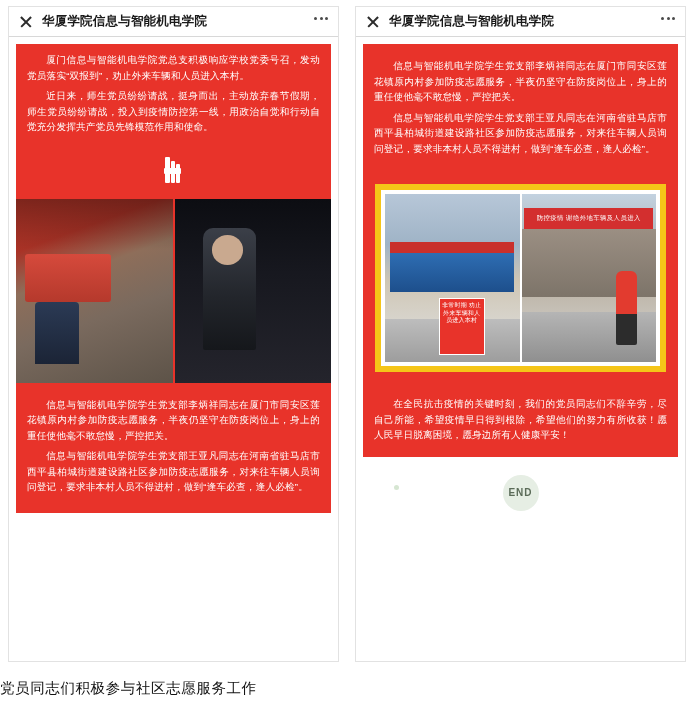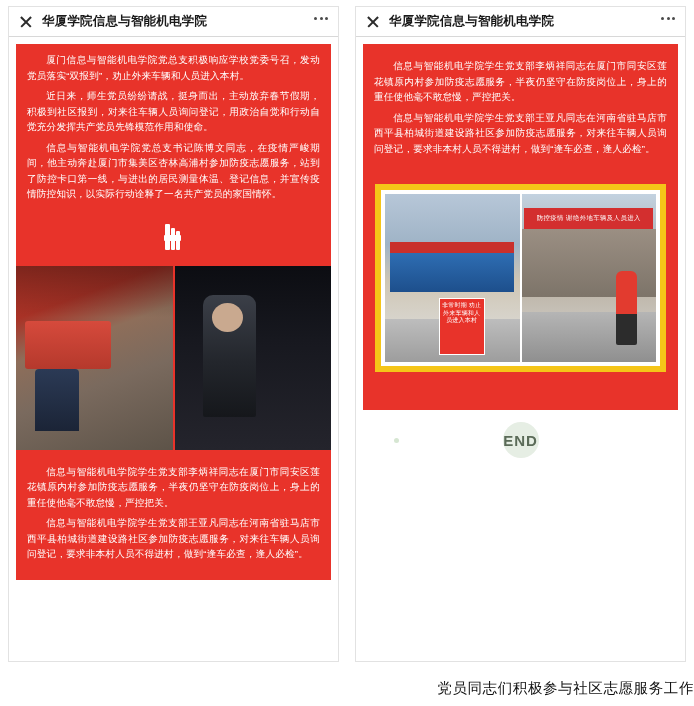--- a/index.html
+++ b/index.html
@@ -313,28 +313,28 @@
 
   
   .end-row {
     position: relative;
     height: 46px;
     margin-top: 12px;
   }
   .end-circle {
     position: absolute;
     left: 50%;
-    top: 0;
+    top: 6px;
     transform: translateX(-50%);
     width: 36px;
     height: 36px;
     border-radius: 50%;
     background: #e6eee4;
     color: #5b6b58;
-    font-size: 15px;
+    font-size: 10px;
     letter-spacing: 1px;
     display: flex;
     align-items: center;
     justify-content: center;
     font-weight: bold;
     text-align: right;
   }
   .dot-small {
     position: absolute;
     top: 16px;
@@ -344,21 +344,21 @@
     background: #d6e6d2;
   }
   .dot-a { left: 38px; }
   .dot-b { left: 170px; top: 12px; }
 
   .caption {
     position: absolute;
     left: 0;
     bottom: 8px;
     width: 694px;
-    text-align: right;
+    text-align: left;
     font-family: "Liberation Serif", serif;
     font-size: 14.5px;
     color: #111111;
     letter-spacing: 0.6px;
   }
   .spacer-red {
     background: #e8332a;
     margin: 0 7px;
     height: 6px;
   }
@@ -381,22 +381,21 @@
               <span></span>
               <span></span>
           </div>
         </div>
 
         <div class="content">
           <div class="white-gap"></div>
 
           <div class="red-block">
             <p>厦门信息与智能机电学院党总支积极响应学校党委号召，发动党员落实“双报到”，劝止外来车辆和人员进入本村。</p>
-            <p>近日来，师生党员纷纷请战，挺身而出，主动放弃春节假期，积极到社区报到，对来往车辆人员询问登记，用政治自觉和行动自觉充分发挥共产党员先锋模范作用和使命。</p>
-            <p>信息与智能机电学院党总支书记陈博文同志，在疫情严峻期间，他主动奔赴厦门市集美区杏林高浦村参加防疫志愿服务，站到了防控卡口第一线，与进出的居民测量体温、登记信息，并宣传疫情防控知识，以实际行动诠释了一名共产党员的家国情怀。</p>
+            <p>近日来，师生党员纷纷请战，挺身而出，主动放弃春节假期，师生党员纷纷请战，投入到疫情防控第一线，用政治自觉和行动自觉充分发挥共产党员先锋模范作用和使命。</p>
           </div>
 
           <div class="emblem-wrap">
             <div class="emblem">
               <span class="bar b1"></span>
               <span class="bar b2"></span>
               <span class="bar b3"></span>
               <span class="bar b4"></span>
             </div>
           </div>
@@ -453,20 +452,21 @@
                   <div class="banner">防控疫情 谢绝外地车辆及人员进入</div>
                   <div class="bldg"></div>
                   <div class="road"></div>
                   <div class="person"></div>
                 </div>
               </div>
             </div>
           </div>
 
           <div class="red-block" style="padding-top:10px;padding-bottom:14px;">
+            <p>在全民抗击疫情的关键时刻，我们的党员同志们不辞辛劳，尽自己所能，希望疫情早日得到根除，希望他们的努力有所收获！愿人民早日脱离困境，愿身边所有人健康平安！</p>
           </div>
 
           <div class="end-row">
             <div class="dot-small dot-a"></div>
             <div class="dot-small dot-b"></div>
             <div class="end-circle">END</div>
           </div>
         </div>
       </div>
     </div>

